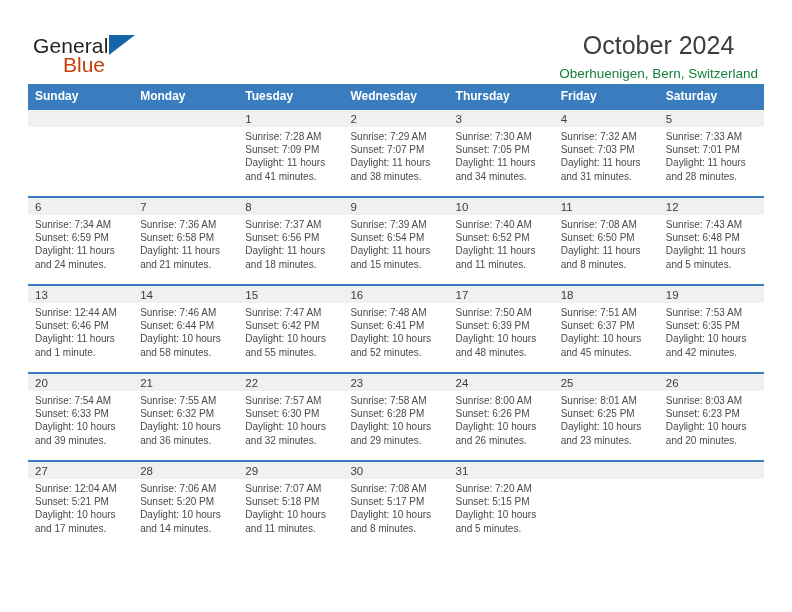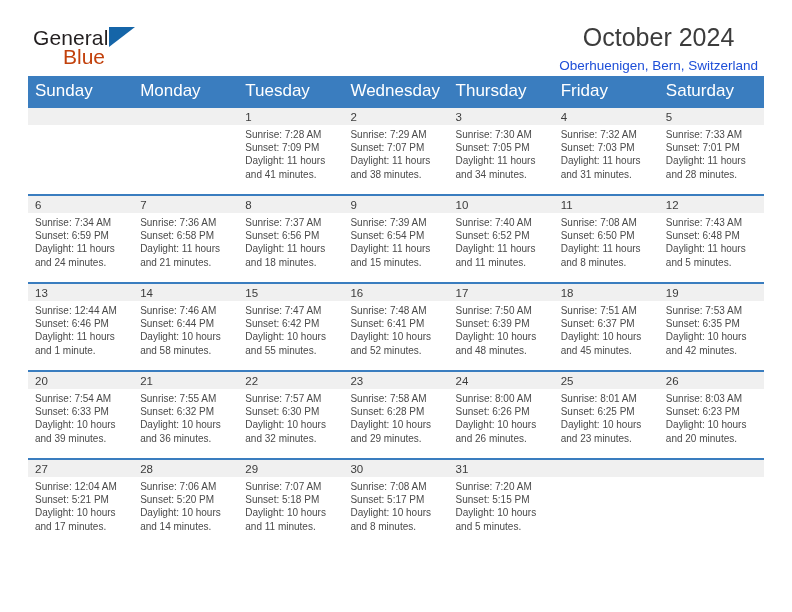--- a/index.html
+++ b/index.html
@@ -13,21 +13,21 @@
     height: 612px;
     font-family: "Liberation Sans", sans-serif;
     color: #333333;
     overflow: hidden;
   }
   .page {
     position: relative;
     width: 792px;
     height: 612px;
     box-sizing: border-box;
-    padding: 0 28px;
+    padding: 8px 28px;
   }
 
   
   .masthead {
     position: relative;
     height: 74px;
   }
   .brand {
     position: absolute;
     left: 5px;
@@ -70,40 +70,40 @@
   }
   .cal-title {
     font-size: 25px;
     font-weight: normal;
     color: #3c3c3c;
     line-height: 30px;
     white-space: nowrap;
   }
   .cal-subtitle {
     font-size: 13.5px;
-    color: #1d4ed8;
+    color: #15803d;
     line-height: 20px;
     margin-top: 4px;
     white-space: nowrap;
   }
 
   
   .calendar {
     width: 736px;
     border-collapse: collapse;
     table-layout: fixed;
     margin-top: 2px;
   }
   .calendar col { width: 105.14px; }
 
   thead th {
     background: #3a7dbf;
     color: #ffffff;
-    font-size: 17px;
-    font-weight: normal;
+    font-size: 12px;
+    font-weight: bold;
     text-align: left;
     padding: 5px 0 5px 7px;
     height: 13px;
     border: none;
   }
 
   tbody td {
     vertical-align: top;
     padding: 0;
     border-top: 2px solid #3a7dbf;

